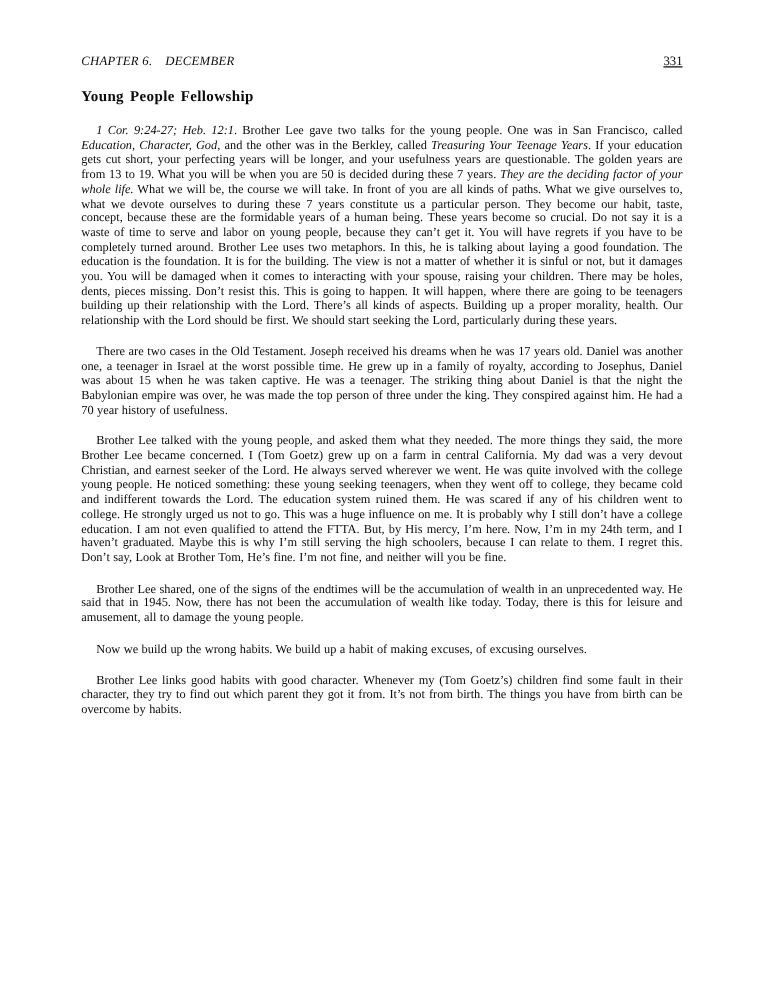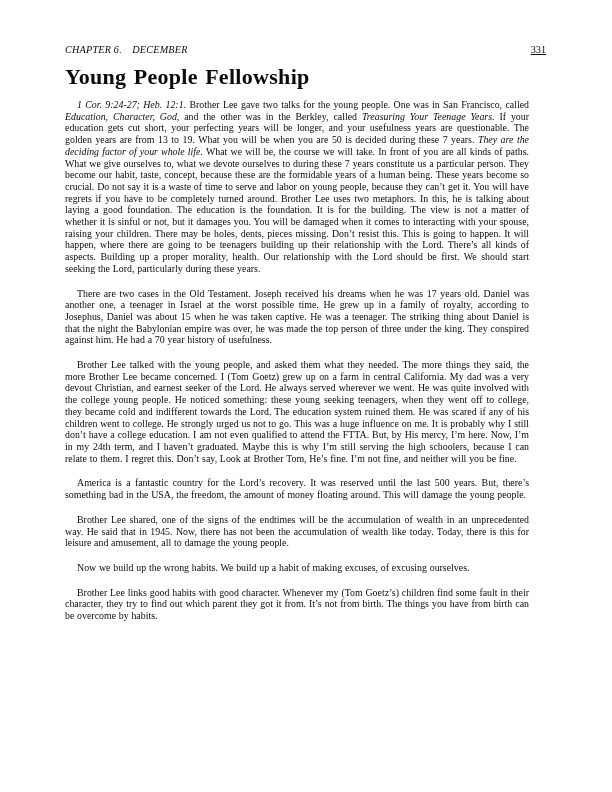--- a/index.html
+++ b/index.html
@@ -32,28 +32,28 @@
   .chapter-mark {
     font-style: italic;
     letter-spacing: 0.2px;
   }
   .page-num {
     font-style: normal;
     text-decoration: underline;
   }
   .section-title {
     margin: 11px 0 12px 0;
-    font-size: 22px;
+    font-size: 12px;
     line-height: 20px;
     font-weight: bold;
     letter-spacing: 0.3px;
     word-spacing: 1.5px;
   }
   .body-par {
-    margin: 0 17px 13px 0;
+    margin: 0 0 13px 0;
     font-size: 9.9px;
     line-height: 11.7px;
     text-align: justify;
     text-indent: 12px;
     hyphens: none;
     word-spacing: 0.3px;
   }
   .body-par:last-child {
     margin-bottom: 0;
   }
@@ -72,21 +72,20 @@
     </div>
 
     <h1 class="section-title">Young People Fellowship</h1>
 
     <p class="body-par"><span class="run it">1 Cor. 9:24-27; Heb. 12:1</span><span class="run">. Brother Lee gave two talks for the young people. One was in San Francisco, called </span><span class="run it">Education, Character, God</span><span class="run">, and the other was in the Berkley, called </span><span class="run it">Treasuring Your Teenage Years</span><span class="run">. If your education gets cut short, your perfecting years will be longer, and your usefulness years are questionable. The golden years are from 13 to 19. What you will be when you are 50 is decided during these 7 years. </span><span class="run it">They are the deciding factor of your whole life.</span><span class="run"> What we will be, the course we will take. In front of you are all kinds of paths. What we give ourselves to, what we devote ourselves to during these 7 years constitute us a particular person. They become our habit, taste, concept, because these are the formidable years of a human being. These years become so crucial. Do not say it is a waste of time to serve and labor on young people, because they can’t get it. You will have regrets if you have to be completely turned around. Brother Lee uses two metaphors. In this, he is talking about laying a good foundation. The education is the foundation. It is for the building. The view is not a matter of whether it is sinful or not, but it damages you. You will be damaged when it comes to interacting with your spouse, raising your children. There may be holes, dents, pieces missing. Don’t resist this. This is going to happen. It will happen, where there are going to be teenagers building up their relationship with the Lord. There’s all kinds of aspects. Building up a proper morality, health. Our relationship with the Lord should be first. We should start seeking the Lord, particularly during these years.</span></p>
 
     <p class="body-par"><span class="run">There are two cases in the Old Testament. Joseph received his dreams when he was 17 years old. Daniel was another one, a teenager in Israel at the worst possible time. He grew up in a family of royalty, according to Josephus, Daniel was about 15 when he was taken captive. He was a teenager. The striking thing about Daniel is that the night the Babylonian empire was over, he was made the top person of three under the king. They conspired against him. He had a 70 year history of usefulness.</span></p>
 
     <p class="body-par"><span class="run">Brother Lee talked with the young people, and asked them what they needed. The more things they said, the more Brother Lee became concerned. I (Tom Goetz) grew up on a farm in central California. My dad was a very devout Christian, and earnest seeker of the Lord. He always served wherever we went. He was quite involved with the college young people. He noticed something: these young seeking teenagers, when they went off to college, they became cold and indifferent towards the Lord. The education system ruined them. He was scared if any of his children went to college. He strongly urged us not to go. This was a huge influence on me. It is probably why I still don’t have a college education. I am not even qualified to attend the FTTA. But, by His mercy, I’m here. Now, I’m in my 24th term, and I haven’t graduated. Maybe this is why I’m still serving the high schoolers, because I can relate to them. I regret this. Don’t say, Look at Brother Tom, He’s fine. I’m not fine, and neither will you be fine.</span></p>
 
-    <p class="body-par"><span class="run">America is a fantastic country for the Lord’s recovery. It was reserved until the last 500 years. But, there’s something bad in the USA, the freedom, the amount of money floating around. This will damage the young people.</span></p>
 
     <p class="body-par"><span class="run">Brother Lee shared, one of the signs of the endtimes will be the accumulation of wealth in an unprecedented way. He said that in 1945. Now, there has not been the accumulation of wealth like today. Today, there is this for leisure and amusement, all to damage the young people.</span></p>
 
     <p class="body-par"><span class="run">Now we build up the wrong habits. We build up a habit of making excuses, of excusing ourselves.</span></p>
 
     <p class="body-par"><span class="run">Brother Lee links good habits with good character. Whenever my (Tom Goetz’s) children find some fault in their character, they try to find out which parent they got it from. It’s not from birth. The things you have from birth can be overcome by habits.</span></p>
 
   </div>
 </div>
 

